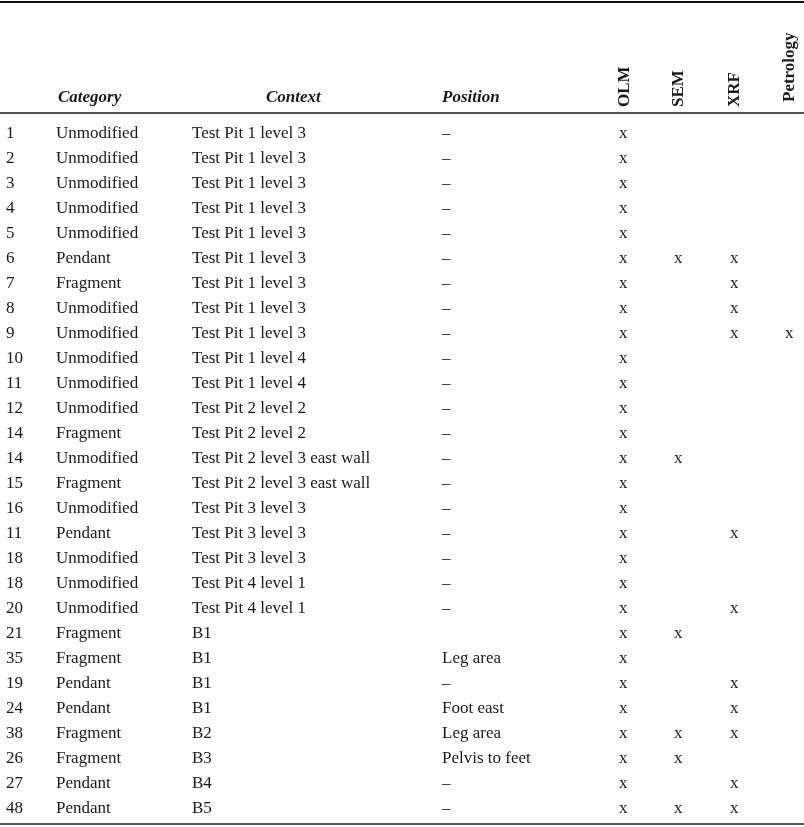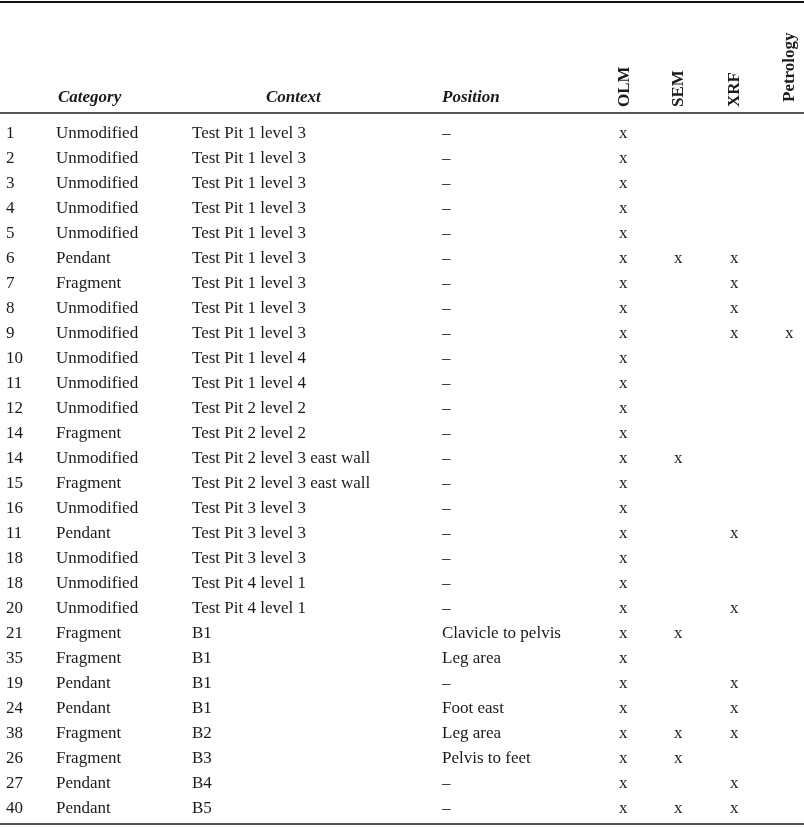--- a/index.html
+++ b/index.html
@@ -282,21 +282,20 @@
       <span class="cell c-pos">–</span>
       <span class="cell c-olm">x</span>
       <span class="cell c-sem"></span>
       <span class="cell c-xrf">x</span>
       <span class="cell c-pet"></span>
     </div>
     <div class="row">
       <span class="cell c-id">21</span>
       <span class="cell c-cat">Fragment</span>
       <span class="cell c-ctx">B1</span>
-      <span class="cell c-pos">Clavicle to pelvis</span>
       <span class="cell c-olm">x</span>
       <span class="cell c-sem">x</span>
       <span class="cell c-xrf"></span>
       <span class="cell c-pet"></span>
     </div>
     <div class="row">
       <span class="cell c-id">35</span>
       <span class="cell c-cat">Fragment</span>
       <span class="cell c-ctx">B1</span>
       <span class="cell c-pos">Leg area</span>
@@ -349,21 +348,21 @@
       <span class="cell c-id">27</span>
       <span class="cell c-cat">Pendant</span>
       <span class="cell c-ctx">B4</span>
       <span class="cell c-pos">–</span>
       <span class="cell c-olm">x</span>
       <span class="cell c-sem"></span>
       <span class="cell c-xrf">x</span>
       <span class="cell c-pet"></span>
     </div>
     <div class="row">
-      <span class="cell c-id">40</span>
+      <span class="cell c-id">48</span>
       <span class="cell c-cat">Pendant</span>
       <span class="cell c-ctx">B5</span>
       <span class="cell c-pos">–</span>
       <span class="cell c-olm">x</span>
       <span class="cell c-sem">x</span>
       <span class="cell c-xrf">x</span>
       <span class="cell c-pet"></span>
     </div>
   </div>
 

